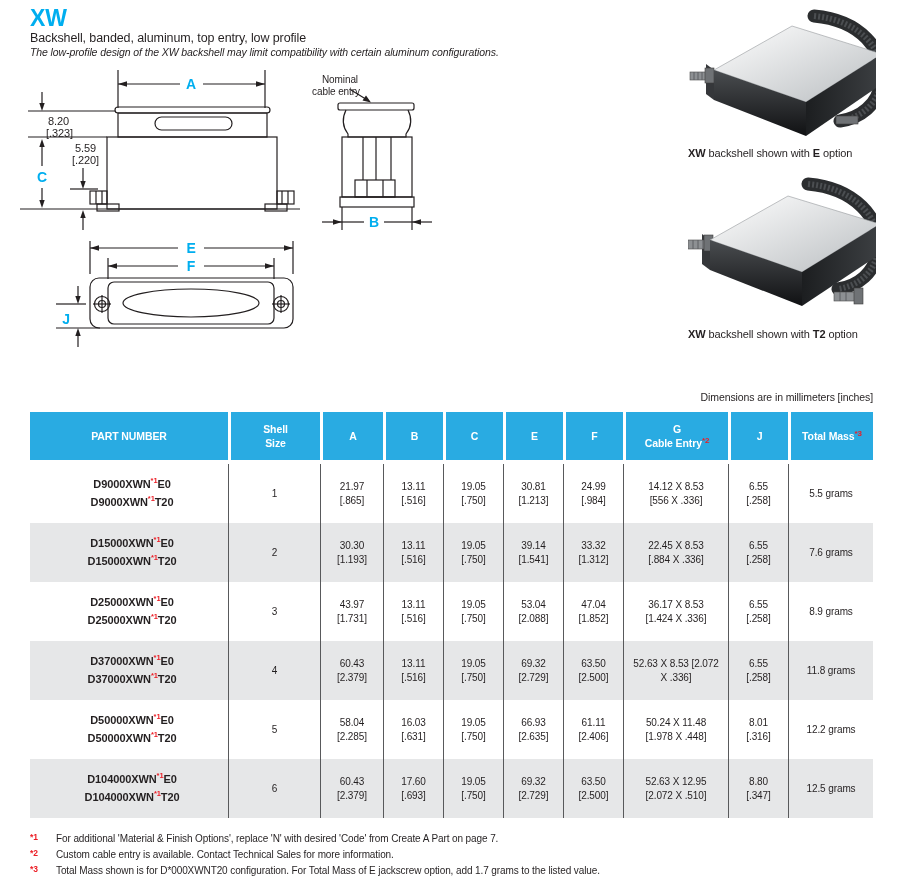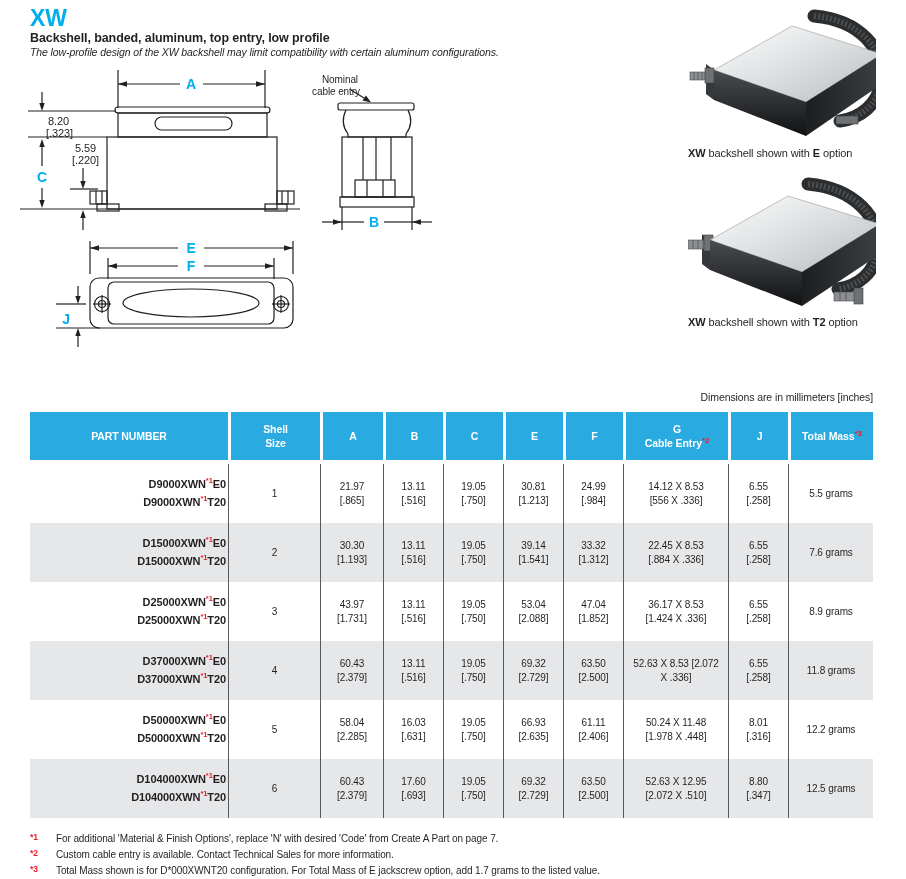--- a/index.html
+++ b/index.html
@@ -5,21 +5,21 @@
   :root{
     --accent:#00AEEF; --header-bg:#29ABE2; --red:#EC1C24;
     --row-alt:#E6E7E8; --line:#58595B; --ink:#231F20;
   }
   *{margin:0;padding:0;box-sizing:border-box;}
   html,body{background:#fff;}
   .page{position:relative;width:876px;height:879px;background:#fff;overflow:hidden;
         font-family:"Liberation Sans",sans-serif;color:var(--ink);letter-spacing:-0.1px;}
   .abs{position:absolute;}
   .page-title{left:30px;top:5px;font-size:23px;font-weight:bold;color:var(--accent);}
-  .subtitle{left:30px;top:31px;font-size:12.5px;font-weight:bold;}
+  .subtitle{left:30px;top:31px;font-size:12.5px;font-weight:normal;}
   .disclaimer{left:30px;top:46px;font-size:10.5px;font-style:italic;}
   .dims-note{left:473px;top:391px;width:400px;text-align:right;font-size:10.5px;}
   
   svg text{font-family:"Liberation Sans",sans-serif;}
   .dim-letter{fill:var(--accent);font-size:14px;font-weight:bold;}
   .dim-num{fill:var(--ink);font-size:11px;}
   .callout{fill:var(--ink);font-size:10px;}
   
   .caption{font-size:11px;text-align:left;}
   .caption b{font-weight:bold;}
@@ -27,21 +27,21 @@
   .spec-table{position:absolute;left:30px;top:412px;width:843px;border-collapse:separate;border-spacing:0;table-layout:fixed;}
   .spec-table th{background:var(--header-bg);color:#fff;font-size:10.5px;font-weight:bold;
     height:52px;vertical-align:middle;text-align:center;border-left:3px solid #fff;
     border-bottom:4px solid #fff;line-height:1.35;padding:0;}
   .spec-table th:first-child{border-left:none;}
   .spec-table th.pre{white-space:pre-line;margin-top:6px;}
   .spec-table td{border-left:1px solid var(--line);font-size:10px;text-align:center;
     vertical-align:middle;height:59px;white-space:pre-line;line-height:1.4;padding:0 2px;}
   .spec-table td:first-child{border-left:none;}
   .spec-table tr.alt td{background:var(--row-alt);}
-  .spec-table td.part-cell{text-align:right;padding-left:8px;font-weight:bold;font-size:11px;
+  .spec-table td.part-cell{text-align:center;padding-left:8px;font-weight:bold;font-size:11px;
     white-space:normal;line-height:1.55;}
   sup.red-sup{color:var(--red);font-weight:bold;font-size:7.5px;vertical-align:super;line-height:0;}
   th sup.red-sup{font-size:8px;}
   
   .footnotes{left:30px;top:833px;width:840px;}
   .footnote{display:flex;align-items:flex-start;margin-bottom:4px;font-size:10px;line-height:1.2;}
   .fn-sup{width:26px;flex:0 0 26px;color:var(--red);font-weight:bold;font-size:8.5px;position:relative;top:-1px;}
 </style>
 </head>
 <body>
@@ -216,21 +216,21 @@
     <line x1="15" y1="64" x2="15" y2="73" stroke="#5c5f62" stroke-width="1"></line>
     <rect x="16" y="59" width="9" height="16" fill="#6f7275" stroke="#3c3c3c" stroke-width="0.6"></rect>
     <polygon points="22,64 100,20 192,48 114,96" fill="url(#gTop2)" stroke="#96999c" stroke-width="0.6"></polygon>
     <polygon points="22,64 114,96 114,130 22,94" fill="url(#gFront2)"></polygon>
     <polygon points="114,96 192,48 192,78 114,130" fill="url(#gSide2)"></polygon>
     <rect x="146" y="116" width="24" height="9" fill="#8d9093" stroke="#4a4a4a" stroke-width="0.6"></rect>
     <line x1="152" y1="116" x2="152" y2="125" stroke="#5c5f62" stroke-width="1"></line>
     <line x1="158" y1="116" x2="158" y2="125" stroke="#5c5f62" stroke-width="1"></line>
     <rect x="166" y="112" width="9" height="16" fill="#6f7275" stroke="#3c3c3c" stroke-width="0.6"></rect>
   </svg>
-  <div class="abs caption" style="left:688px;top:316px;width:215px">
+  <div class="abs caption" style="left:688px;top:328px;width:215px">
     <b>XW</b><span> backshell shown with </span><b>T2</b><span> option</span>
   </div>
 
   <div class="abs dims-note">Dimensions are in millimeters [inches]</div>
 
   <table class="spec-table">
     <colgroup>
       <col style="width:198px">
         <col style="width:92px">
         <col style="width:63px">

